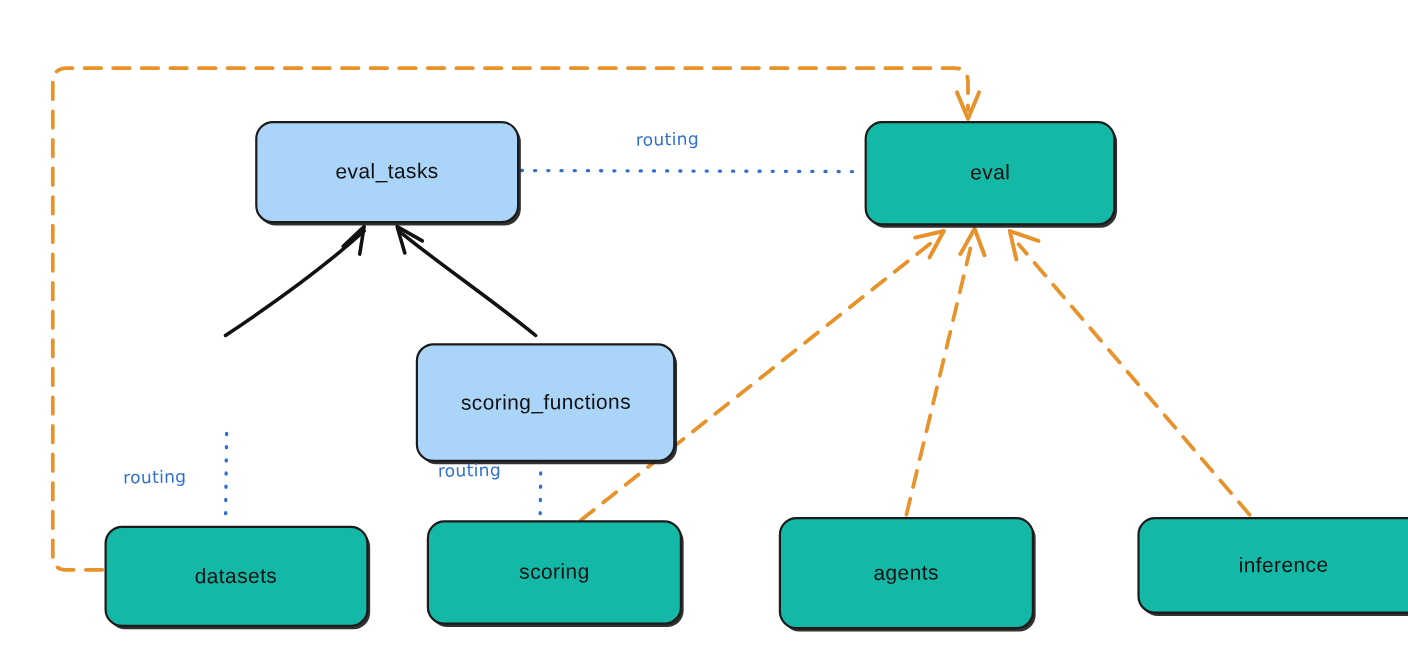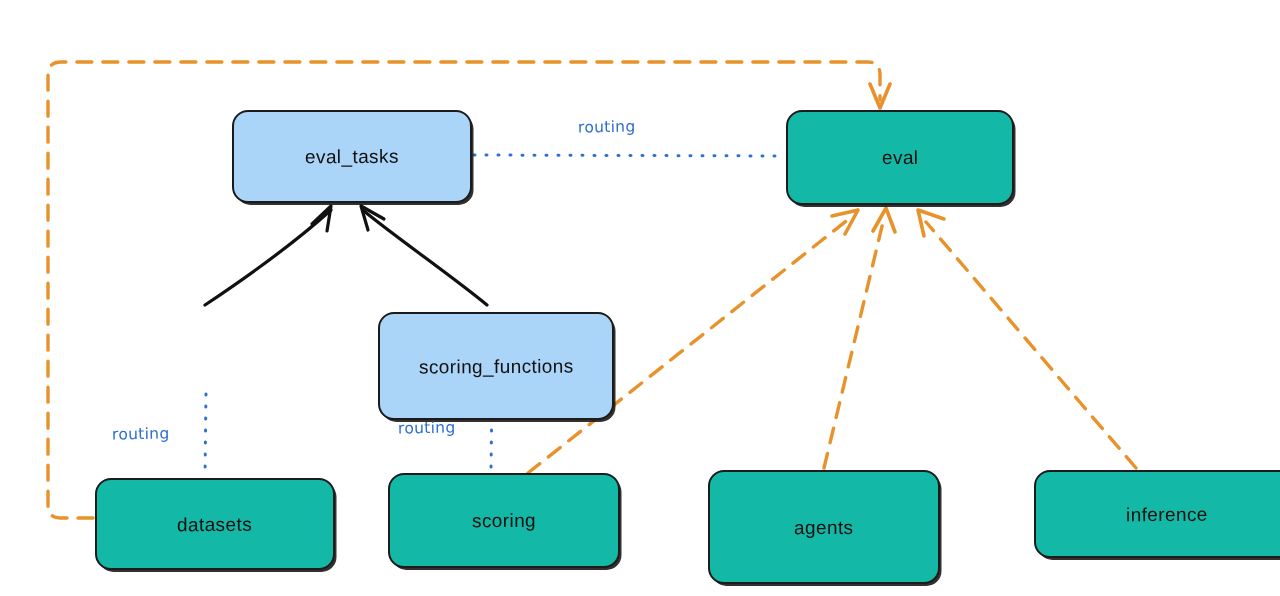--- a/index.html
+++ b/index.html
@@ -118,21 +118,21 @@
   </div>
 
   <div class="node provider" style="left:95px;top:478px;width:240px;height:92px;">
     <span class="nlabel">datasets</span>
   </div>
 
   <div class="node provider" style="left:388px;top:473px;width:232px;height:95px;">
     <span class="nlabel">scoring</span>
   </div>
 
-  <div class="node provider" style="left:708px;top:470px;width:232px;height:114px;">
+  <div class="node provider" style="left:708px;top:470px;width:232px;height:102px;">
     <span class="nlabel">agents</span>
   </div>
 
   <div class="node provider" style="left:1034px;top:470px;width:266px;height:88px;">
     <span class="nlabel">inference</span>
   </div>
 
   <div class="edge-label" style="left:578px;top:118px;">routing</div>
 
   <div class="edge-label" style="left:112px;top:425px;">routing</div>

